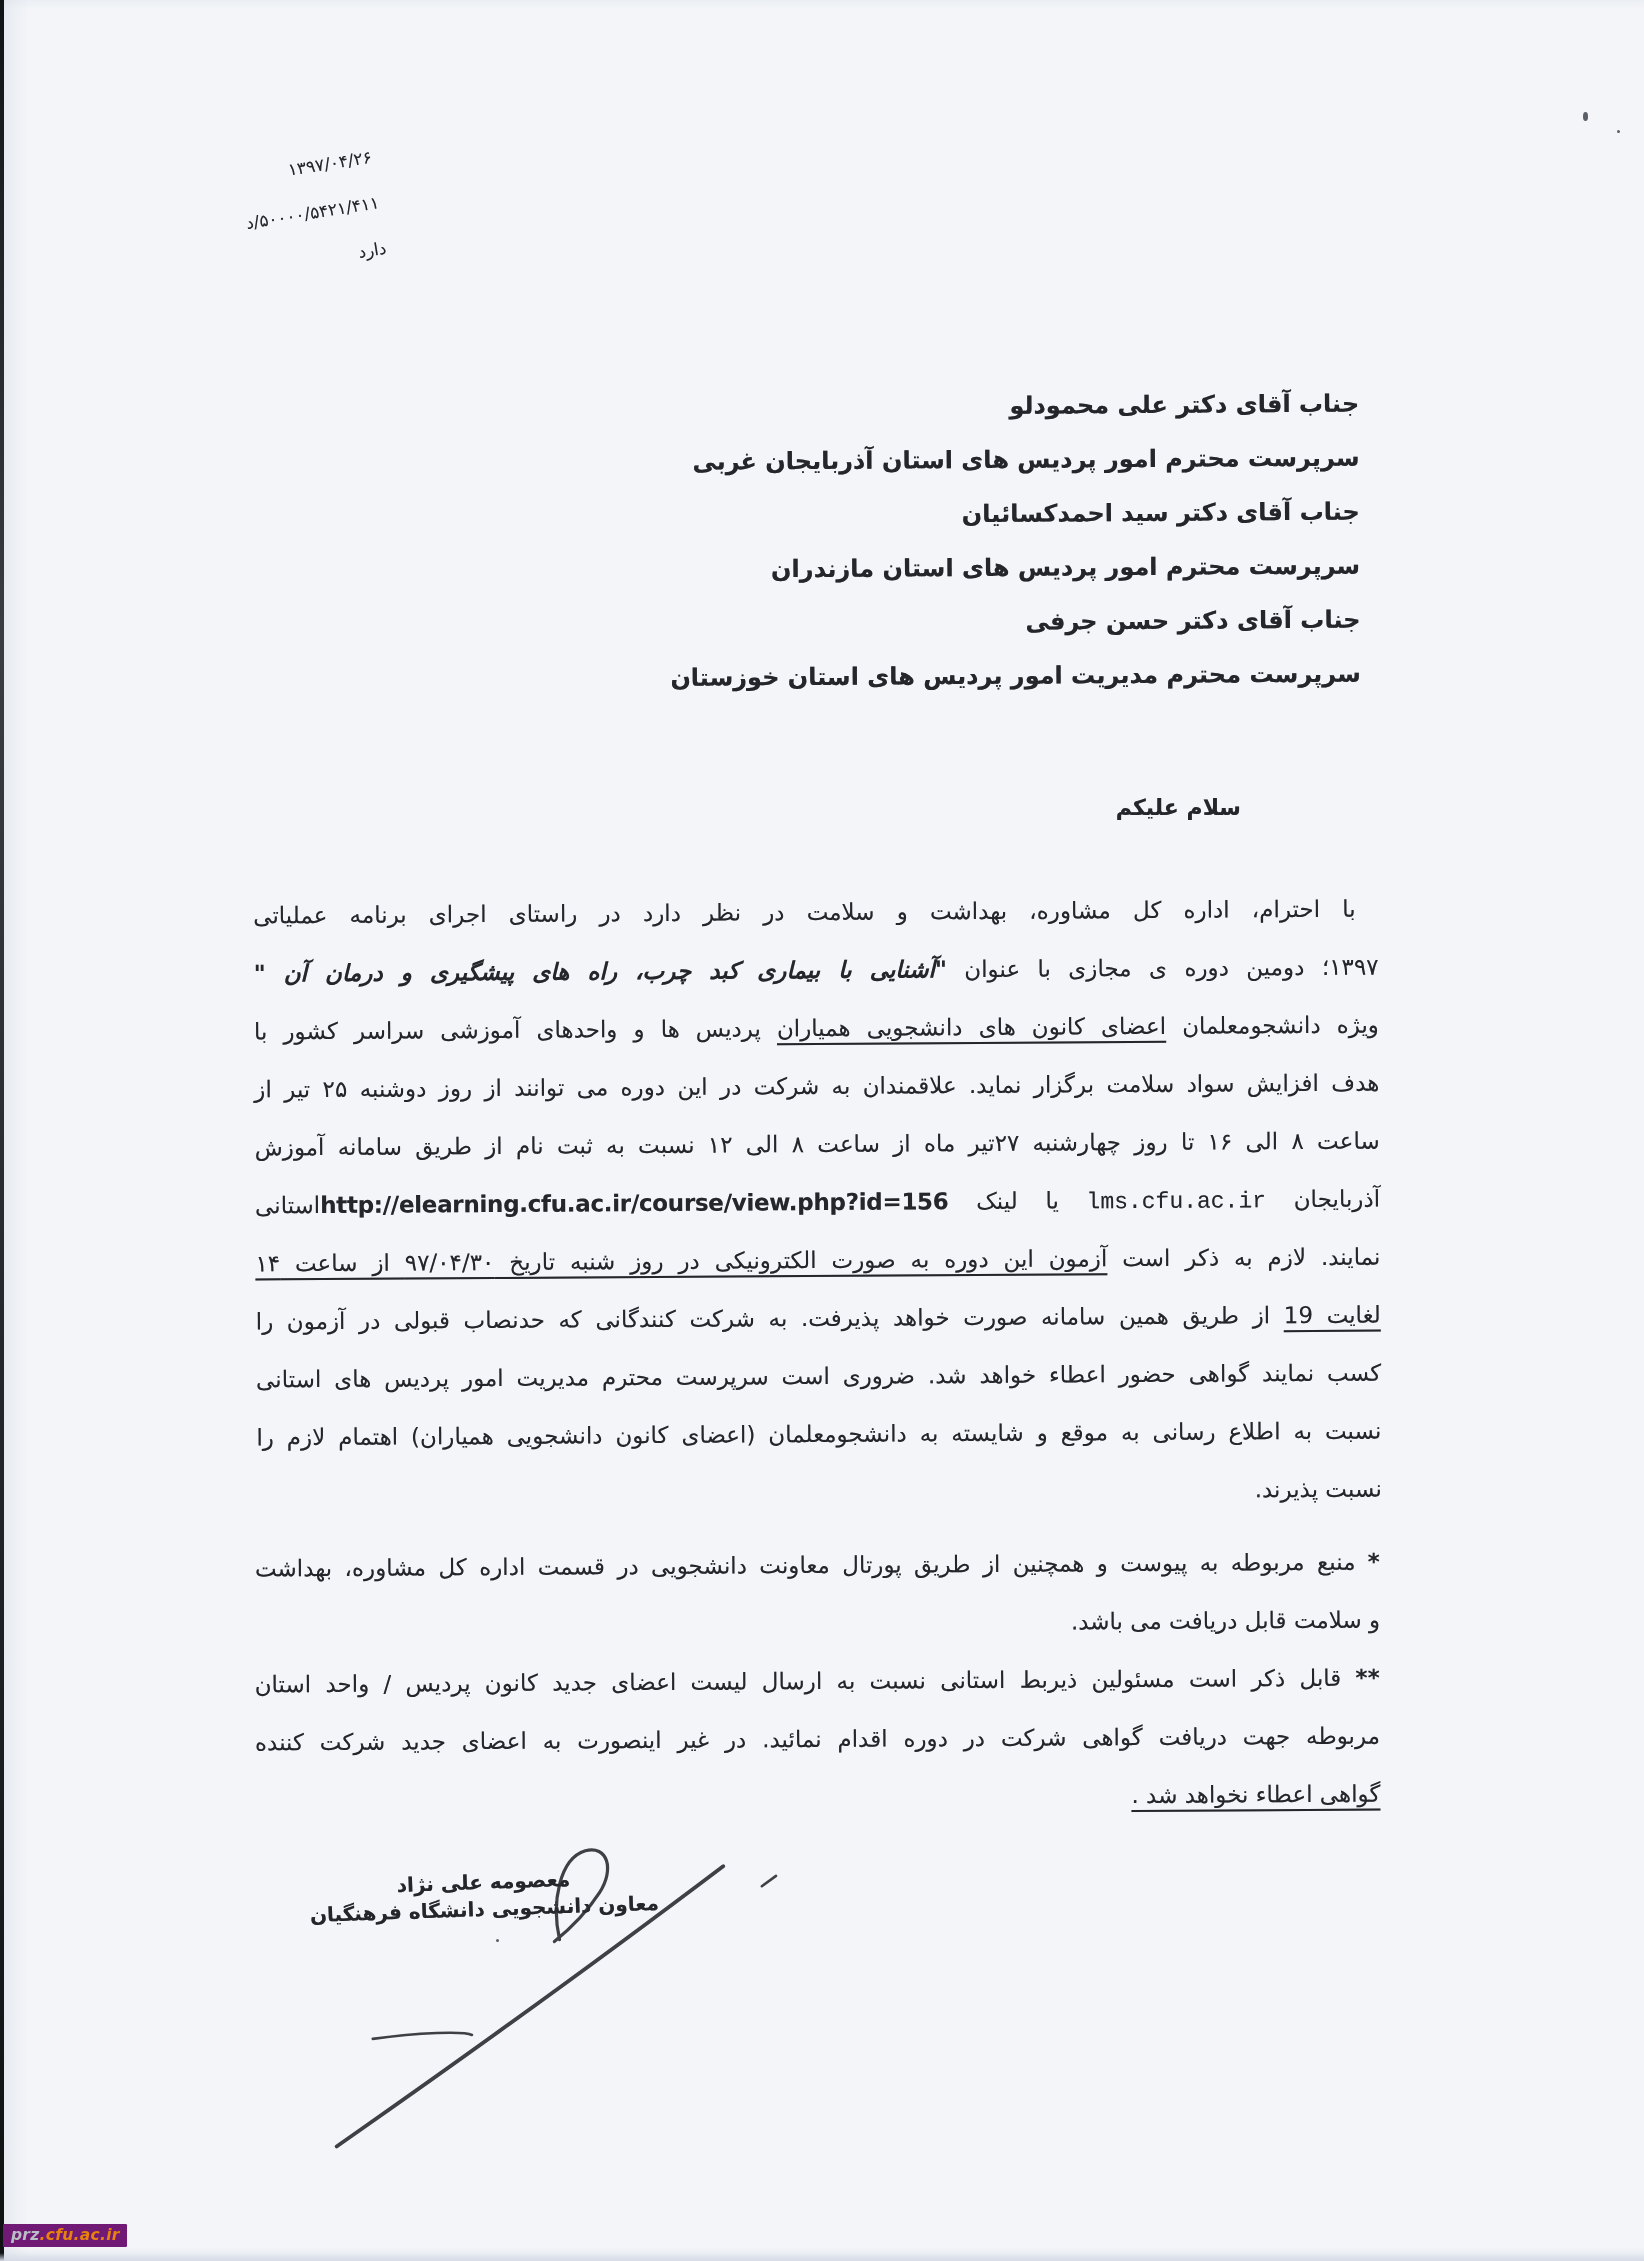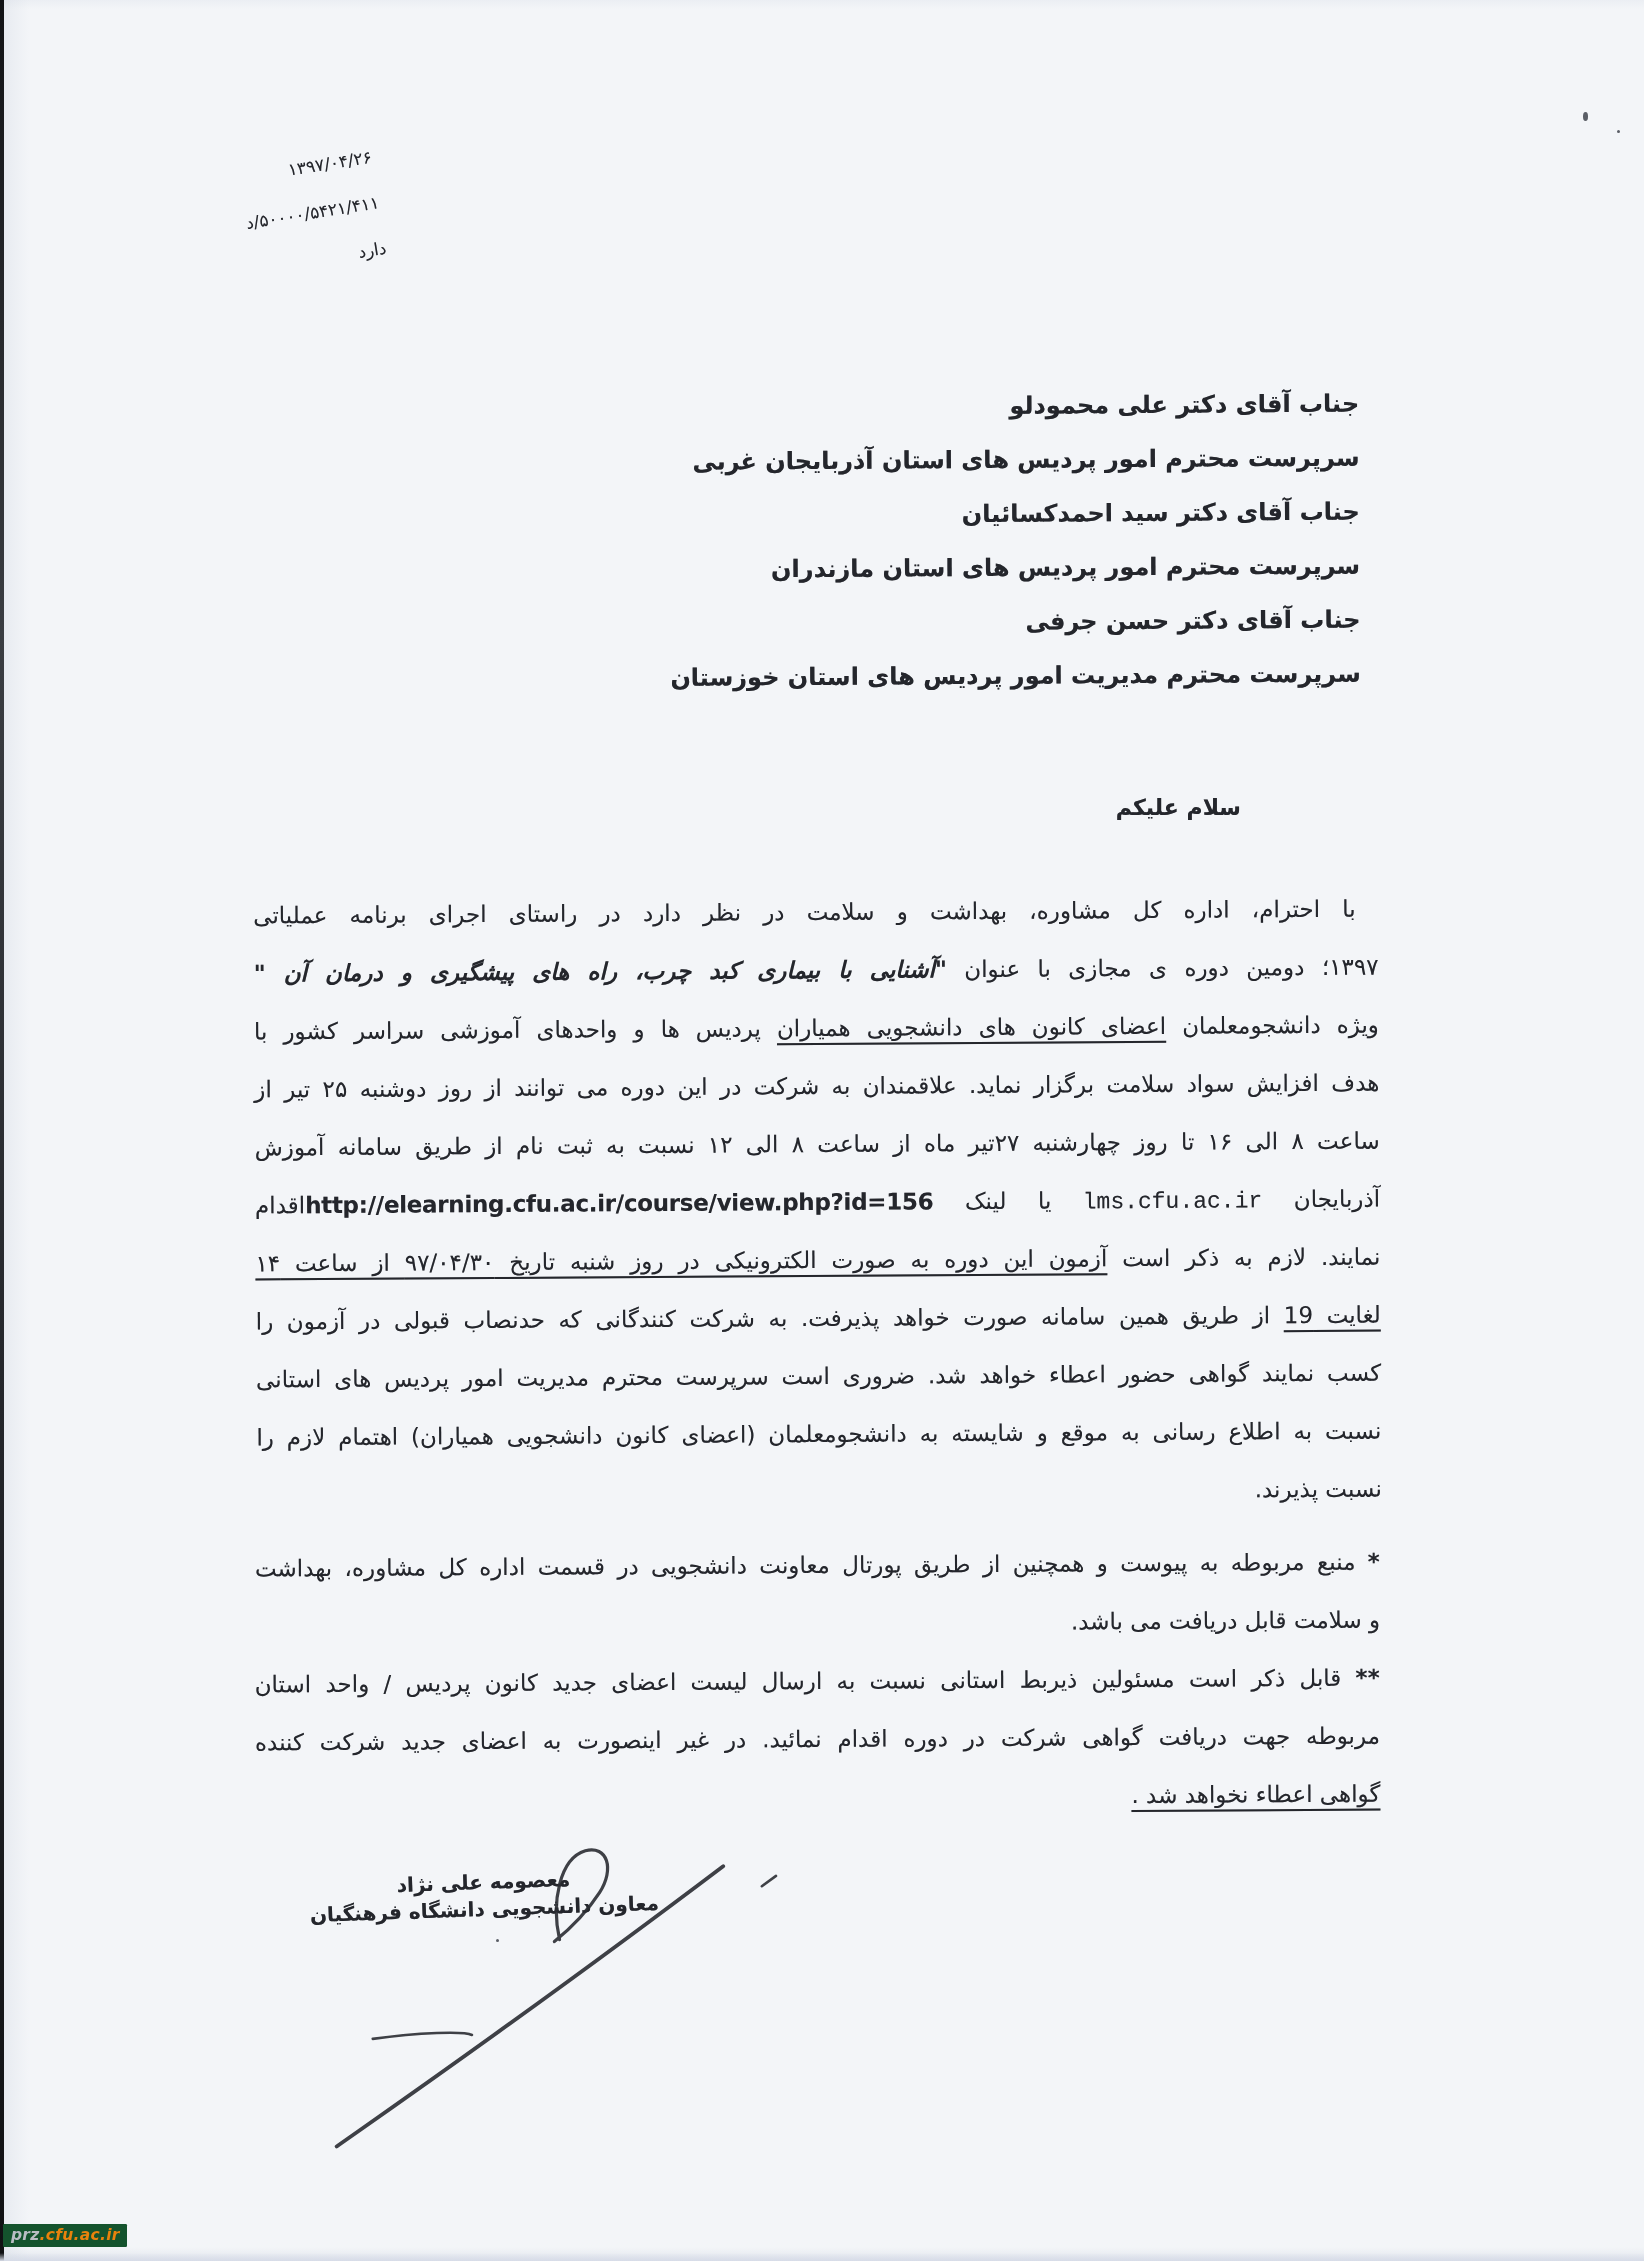--- a/index.html
+++ b/index.html
@@ -80,21 +80,21 @@
   }
   .sig-svg{position:absolute;left:277px;top:1825px;pointer-events:none;}
 
   
   .scan-edge-bottom{
     position:absolute;left:0;right:0;bottom:0;height:7.7px;
     background:linear-gradient(0deg,#d7dce8,rgba(243,245,248,0));
   }
   .watermark{
     position:absolute;left:3.2px;top:2224px;
-    background:#14532d;color:#b9bdc4;
+    background:#701a75;color:#b9bdc4;
     font-style:italic;font-weight:bold;font-size:15.5px;
     padding:1.9px 7.7px 3.2px 7.7px;border-radius:1.3px;
     direction:ltr;letter-spacing:0.3px;
   }
   .watermark .wm-accent{color:#e8820c;}
 </style>
 </head>
 <body>
 
 <div class="page-texture"></div>
@@ -119,21 +119,21 @@
 </div>
 
 <div class="salutation">سلام علیکم</div>
 
 <div class="bodytext para-main">
   <div class="line indented"><span>با احترام، اداره کل مشاوره، بهداشت و سلامت در نظر دارد در راستای اجرای برنامه عملیاتی</span></div>
   <div class="line"><span>۱۳۹۷؛ دومین دوره ی مجازی با عنوان </span><span class="seg-bi">"آشنایی با بیماری کبد چرب، راه های پیشگیری و درمان آن "</span></div>
   <div class="line"><span>ویژه دانشجومعلمان </span><span class="seg-u">اعضای کانون های دانشجویی همیاران</span><span> پردیس ها و واحدهای آموزشی سراسر کشور با</span></div>
   <div class="line"><span>هدف افزایش سواد سلامت برگزار نماید. علاقمندان به شرکت در این دوره می توانند از روز دوشنبه ۲۵ تیر از</span></div>
   <div class="line"><span>ساعت ۸ الی ۱۶ تا روز چهارشنبه ۲۷تیر ماه از ساعت ۸ الی ۱۲ نسبت به ثبت نام از طریق سامانه آموزش</span></div>
-  <div class="line"><span>آذربایجان </span><span class="seg-ltr" dir="ltr">lms.cfu.ac.ir</span><span> یا لینک </span><span class="seg-ltrb" dir="ltr">http://elearning.cfu.ac.ir/course/view.php?id=156</span><span>اقدام</span></div>
+  <div class="line"><span>آذربایجان </span><span class="seg-ltr" dir="ltr">lms.cfu.ac.ir</span><span> یا لینک </span><span class="seg-ltrb" dir="ltr">http://elearning.cfu.ac.ir/course/view.php?id=156</span><span>استانی</span></div>
   <div class="line"><span>نمایند. لازم به ذکر است </span><span class="seg-u">آزمون این دوره به صورت الکترونیکی در روز شنبه تاریخ ۹۷/۰۴/۳۰ از ساعت ۱۴</span></div>
   <div class="line"><span class="seg-u">لغایت 19</span><span> از طریق همین سامانه صورت خواهد پذیرفت. به شرکت کنندگانی که حدنصاب قبولی در آزمون را</span></div>
   <div class="line"><span>کسب نمایند گواهی حضور اعطاء خواهد شد. ضروری است سرپرست محترم مدیریت امور پردیس های استانی</span></div>
   <div class="line"><span>نسبت به اطلاع رسانی به موقع و شایسته به دانشجومعلمان (اعضای کانون دانشجویی همیاران) اهتمام لازم را</span></div>
   <div class="line no-stretch"><span>نسبت پذیرند.</span></div>
 </div>
 
 <div class="bodytext note-1">
   <div class="line"><span class="note-marker">*</span><span> منبع مربوطه به پیوست و همچنین از طریق پورتال معاونت دانشجویی در قسمت اداره کل مشاوره، بهداشت</span></div>
   <div class="line no-stretch"><span>و سلامت قابل دریافت می باشد.</span></div>

